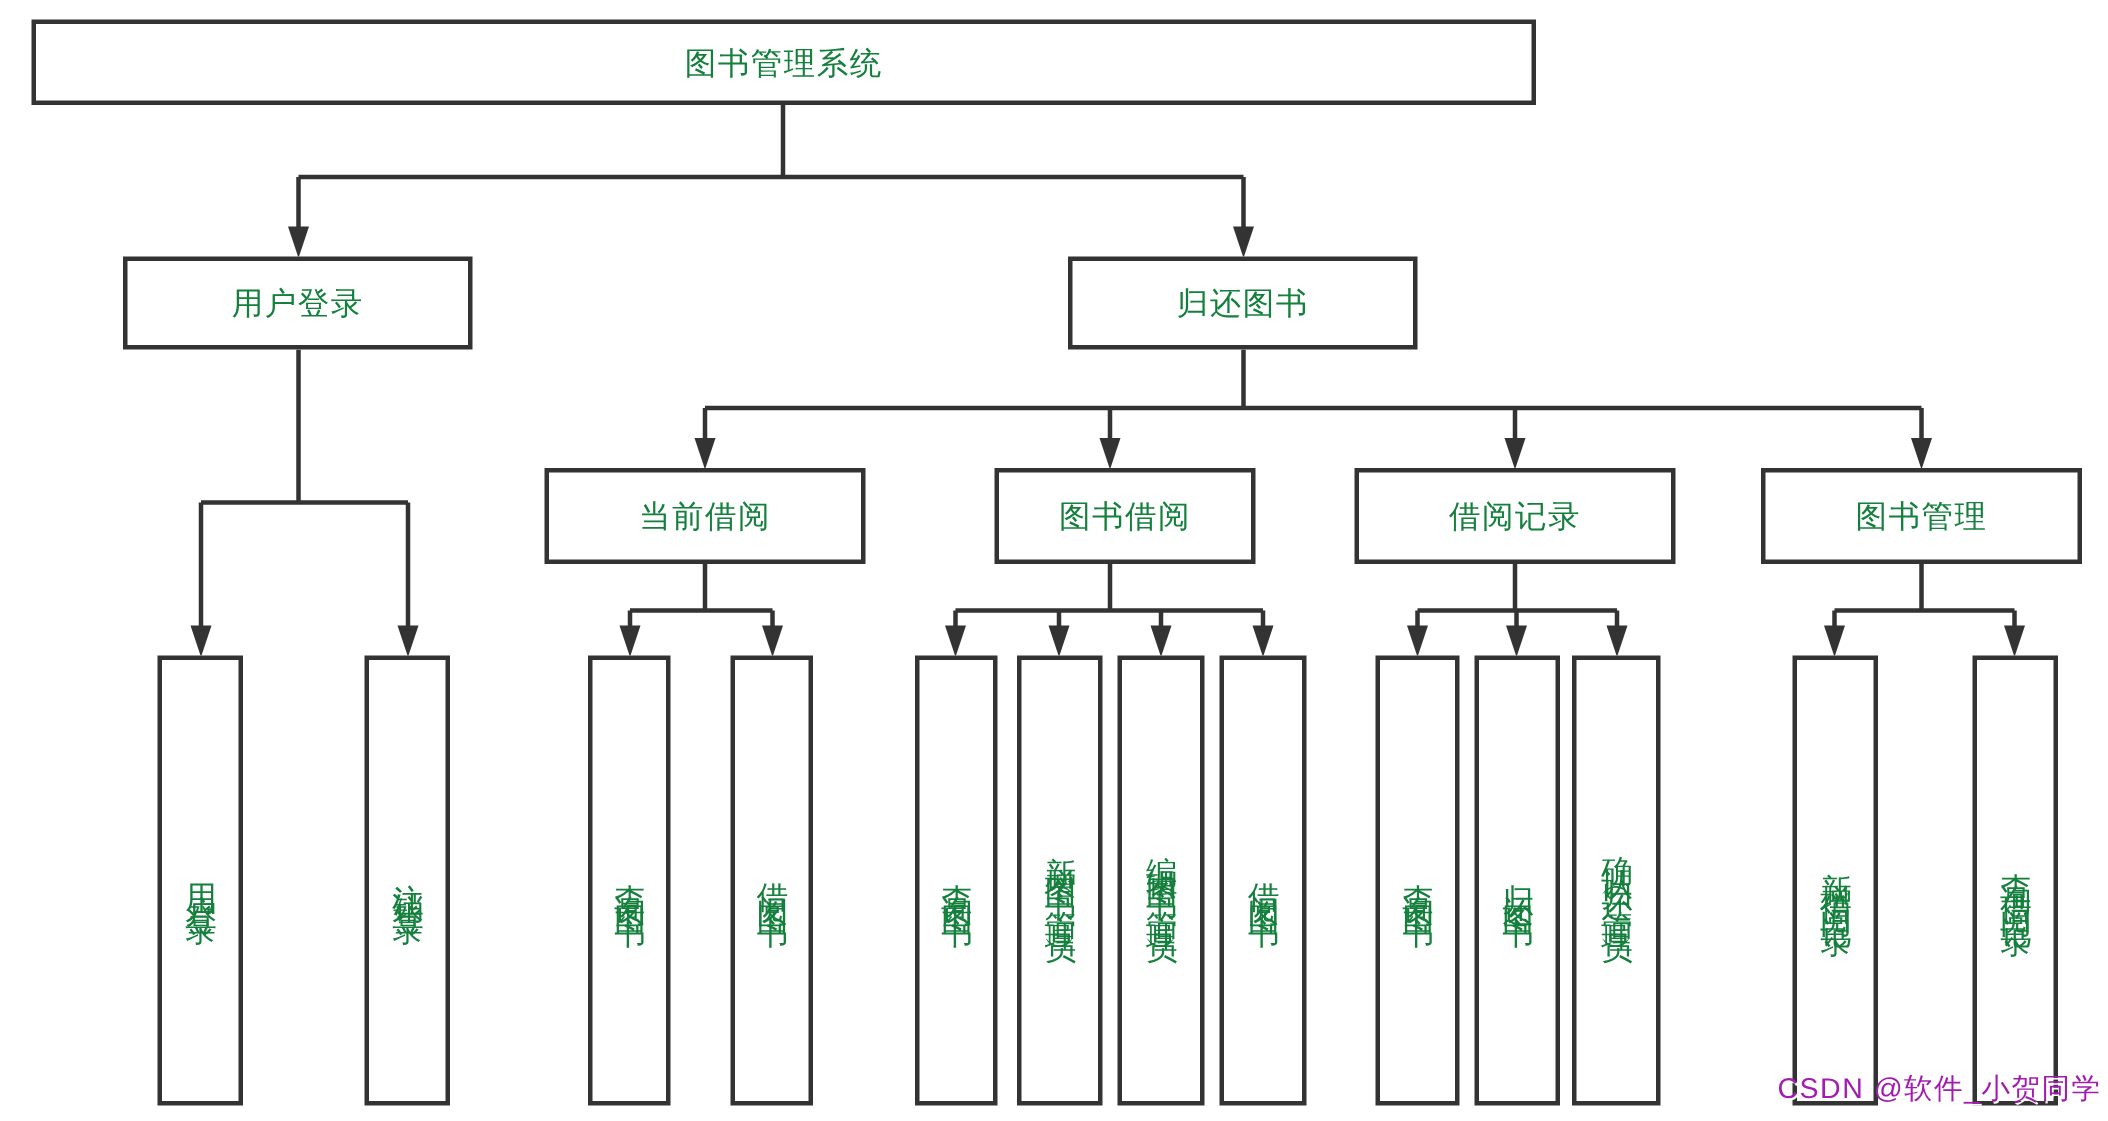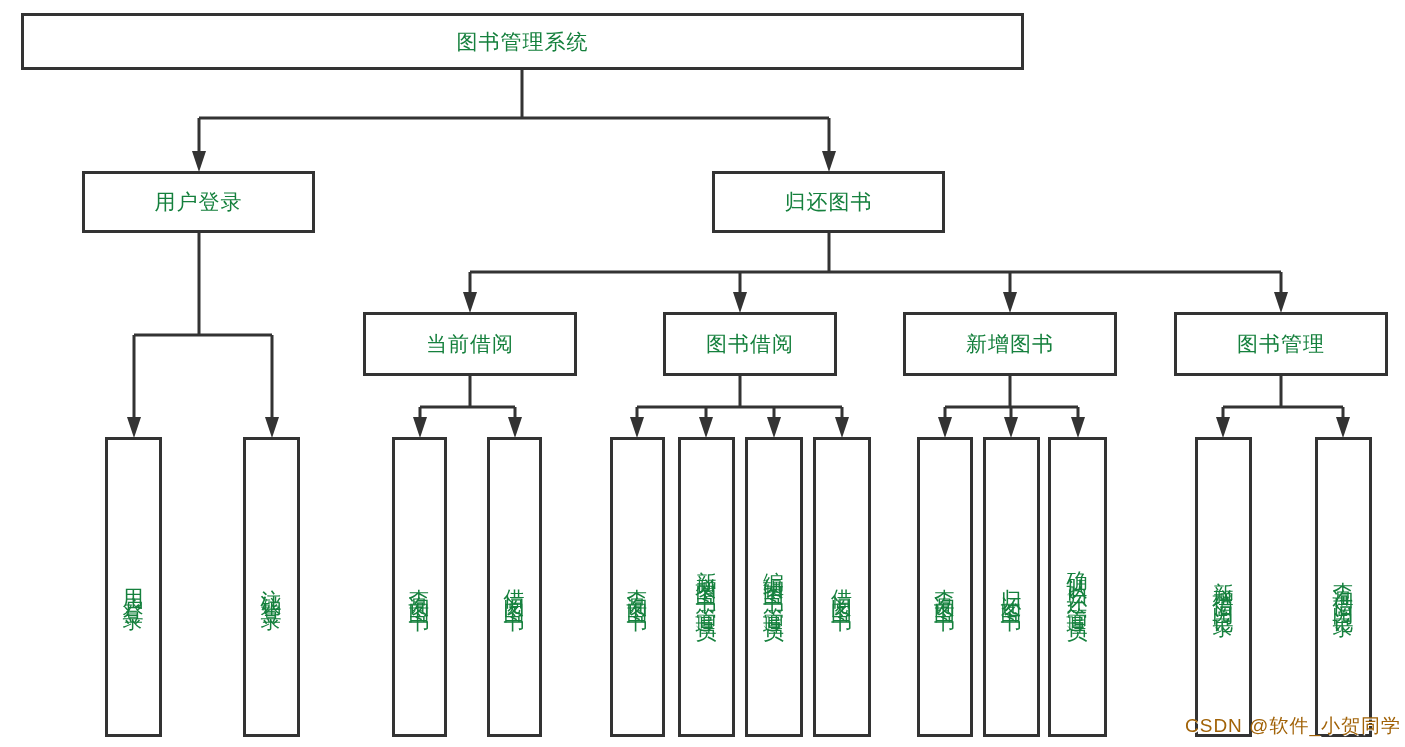--- a/index.html
+++ b/index.html
@@ -35,21 +35,21 @@
     text-orientation: mixed;
     line-height: 1;
     letter-spacing: 0.35em;
     font-size: 21px;
   }
   .watermark {
     position: absolute;
     left: 1185px;
     top: 713px;
     font-size: 19px;
-    color: #a16207;
+    color: #a21caf;
     letter-spacing: 1px;
     text-shadow: 1px 1px 0 #ffffff;
     white-space: nowrap;
   }
   
   #n-root    { left: 21px;   top: 13px;  width: 1003px; height: 57px; }
   #n-login   { left: 82px;   top: 171px; width: 233px;  height: 62px; }
   #n-mgmt    { left: 712px;  top: 171px; width: 233px;  height: 62px; }
   #n-newbook { left: 363px;  top: 312px; width: 214px;  height: 64px; }
   #n-borrow  { left: 663px;  top: 312px; width: 174px;  height: 64px; }
@@ -116,21 +116,21 @@
     <span>归还图书</span>
   </div>
 
   <div class="node h" id="n-newbook">
     <span>当前借阅</span>
   </div>
   <div class="node h" id="n-borrow">
     <span>图书借阅</span>
   </div>
   <div class="node h" id="n-current">
-    <span>新增图书</span>
+    <span>借阅记录</span>
   </div>
   <div class="node h" id="n-records">
     <span>图书管理</span>
   </div>
 
   <div class="node v" id="l-login-0">
     <span class="vtext">用户登录</span>
   </div>
   <div class="node v" id="l-login-1">
     <span class="vtext">注销登录</span>

